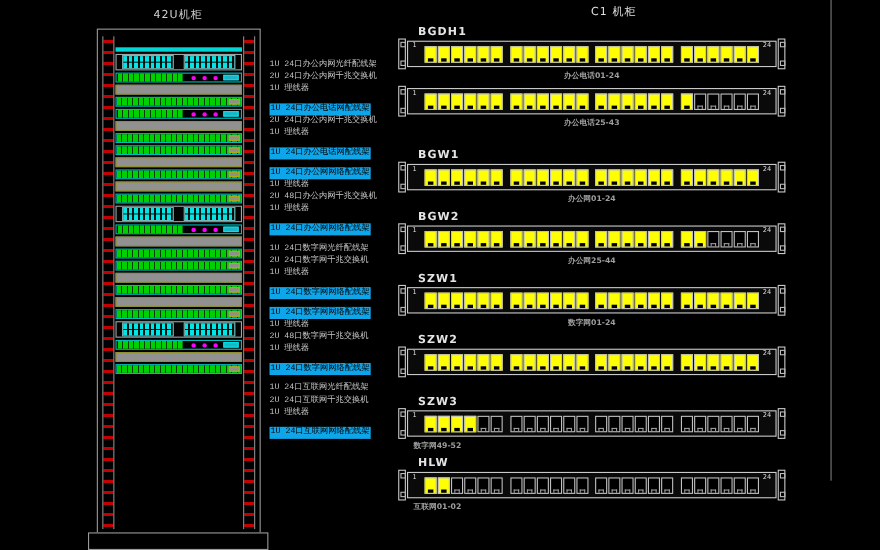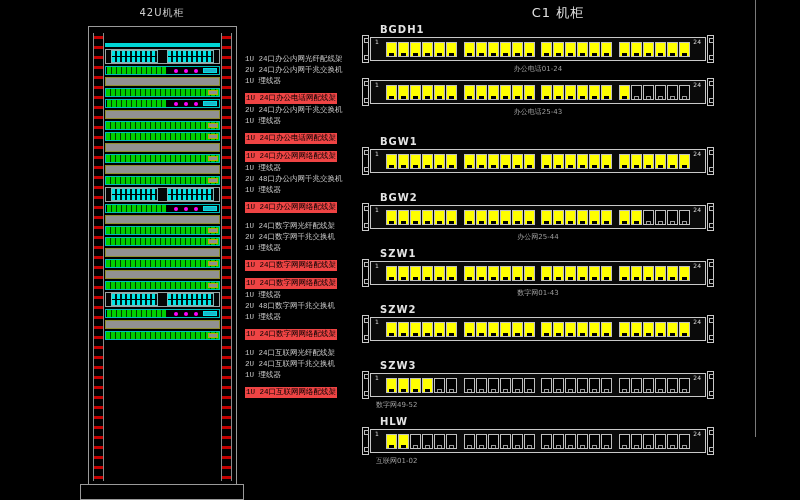--- a/index.html
+++ b/index.html
@@ -39,26 +39,26 @@
   .u-fiber .dots i{width:4px;height:4px;background:#ff00ff;border-radius:50%;}
   .u-fiber .win{position:absolute;right:2px;top:1px;bottom:1px;width:14px;
     background:#19b5c9;border:1px solid #00e5e5;box-sizing:border-box;}
   .u-blank{height:9px;background:#919191;border:1px solid #8f8f2e;}
   .rack-base{position:absolute;left:80px;top:484px;width:162px;height:14px;
     border:1px solid #9a9a9a;background:#000;}
 
   
   .legend{position:absolute;left:245px;top:54px;width:118px;font-family:Liberation Mono, monospace;}
   .lg-row{font-size:7.5px;line-height:11px;color:#c9c9c9;white-space:nowrap;}
-  .lg-row.hl{background:#ef4444;color:#000;display:inline-block;padding:0 1px;}
+  .lg-row.hl{background:#0ea5e9;color:#000;display:inline-block;padding:0 1px;}
   .lg-gap{margin-top:7px;}
 
   
   .right-title{position:absolute;left:360px;top:4px;width:396px;text-align:center;
-    color:#e0e0e0;font-size:13px;letter-spacing:1px;}
+    color:#e0e0e0;font-size:10px;letter-spacing:1px;}
   .divider{position:absolute;left:755px;top:0;height:437px;border-left:1px solid #7a7a7a;}
   .section{position:absolute;left:360px;width:356px;}
   .p-label{color:#e4e4e4;font-size:10px;font-weight:bold;letter-spacing:1px;height:13px;padding-left:20px;}
   .panel{position:relative;height:24px;margin:0 10px;border:1px solid #c9c9c9;
     background:#0a0a0a;box-sizing:border-box;}
   .ear{position:absolute;top:-3px;width:7px;height:28px;border:1px solid #c9c9c9;
     background:#000;box-sizing:border-box;}
   .ear.l{left:-9px;} .ear.r{right:-9px;}
   .ear::before,.ear::after{content:"";position:absolute;left:1px;width:3px;height:3px;
     border:1px solid #bbb;}
@@ -68,21 +68,21 @@
   .ports{position:absolute;left:15px;right:15px;top:4px;bottom:3px;
     display:flex;justify-content:space-between;}
   .pgroup{display:flex;gap:1px;}
   .port{width:9px;height:13px;border:1px solid #c0c0c0;background:#000;
     position:relative;box-sizing:content-box;}
   .port.used{background:#ffff00;}
   .port.used::after{content:"";position:absolute;bottom:0;left:2px;width:5px;height:3px;
     background:#000;}
   .port.empty::after{content:"";position:absolute;bottom:0;left:2px;width:5px;height:3px;
     border:1px solid #9a9a9a;border-bottom:none;box-sizing:border-box;}
-  .p-cap{font-size:7px;color:#9f9f9f;margin-top:3px;}
+  .p-cap{font-size:7px;color:#9f9f9f;margin-top:3px;font-weight:bold;}
   .p-cap.center{text-align:center;}
   .p-cap.left{text-align:left;padding-left:16px;}
 </style>
 </head>
 <body>
 
 <div class="canvas">
 
   <div class="rack-label">42U机柜</div>
 
@@ -351,20 +351,21 @@
             <div class="pgroup">
               <div class="port used"></div>
               <div class="port used"></div>
               <div class="port used"></div>
               <div class="port used"></div>
               <div class="port used"></div>
               <div class="port used"></div>
             </div>
           </div>
         </div>
+        <div class="p-cap center">办公网01-24</div>
       </div>
       <div class="section" style="top: 192px;">
         <div class="p-label">BGW2</div>
         <div class="panel">
           <div class="ear l"></div>
           <div class="ear r"></div>
           <span class="pnum first">1</span>
           <span class="pnum last">24</span>
           <div class="ports">
             <div class="pgroup">
@@ -438,21 +439,21 @@
             <div class="pgroup">
               <div class="port used"></div>
               <div class="port used"></div>
               <div class="port used"></div>
               <div class="port used"></div>
               <div class="port used"></div>
               <div class="port used"></div>
             </div>
           </div>
         </div>
-        <div class="p-cap center">数字网01-43</div>
+        <div class="p-cap center">数字网01-24</div>
       </div>
       <div class="section" style="top: 304px;">
         <div class="p-label">SZW2</div>
         <div class="panel">
           <div class="ear l"></div>
           <div class="ear r"></div>
           <span class="pnum first">1</span>
           <span class="pnum last">24</span>
           <div class="ports">
             <div class="pgroup">

